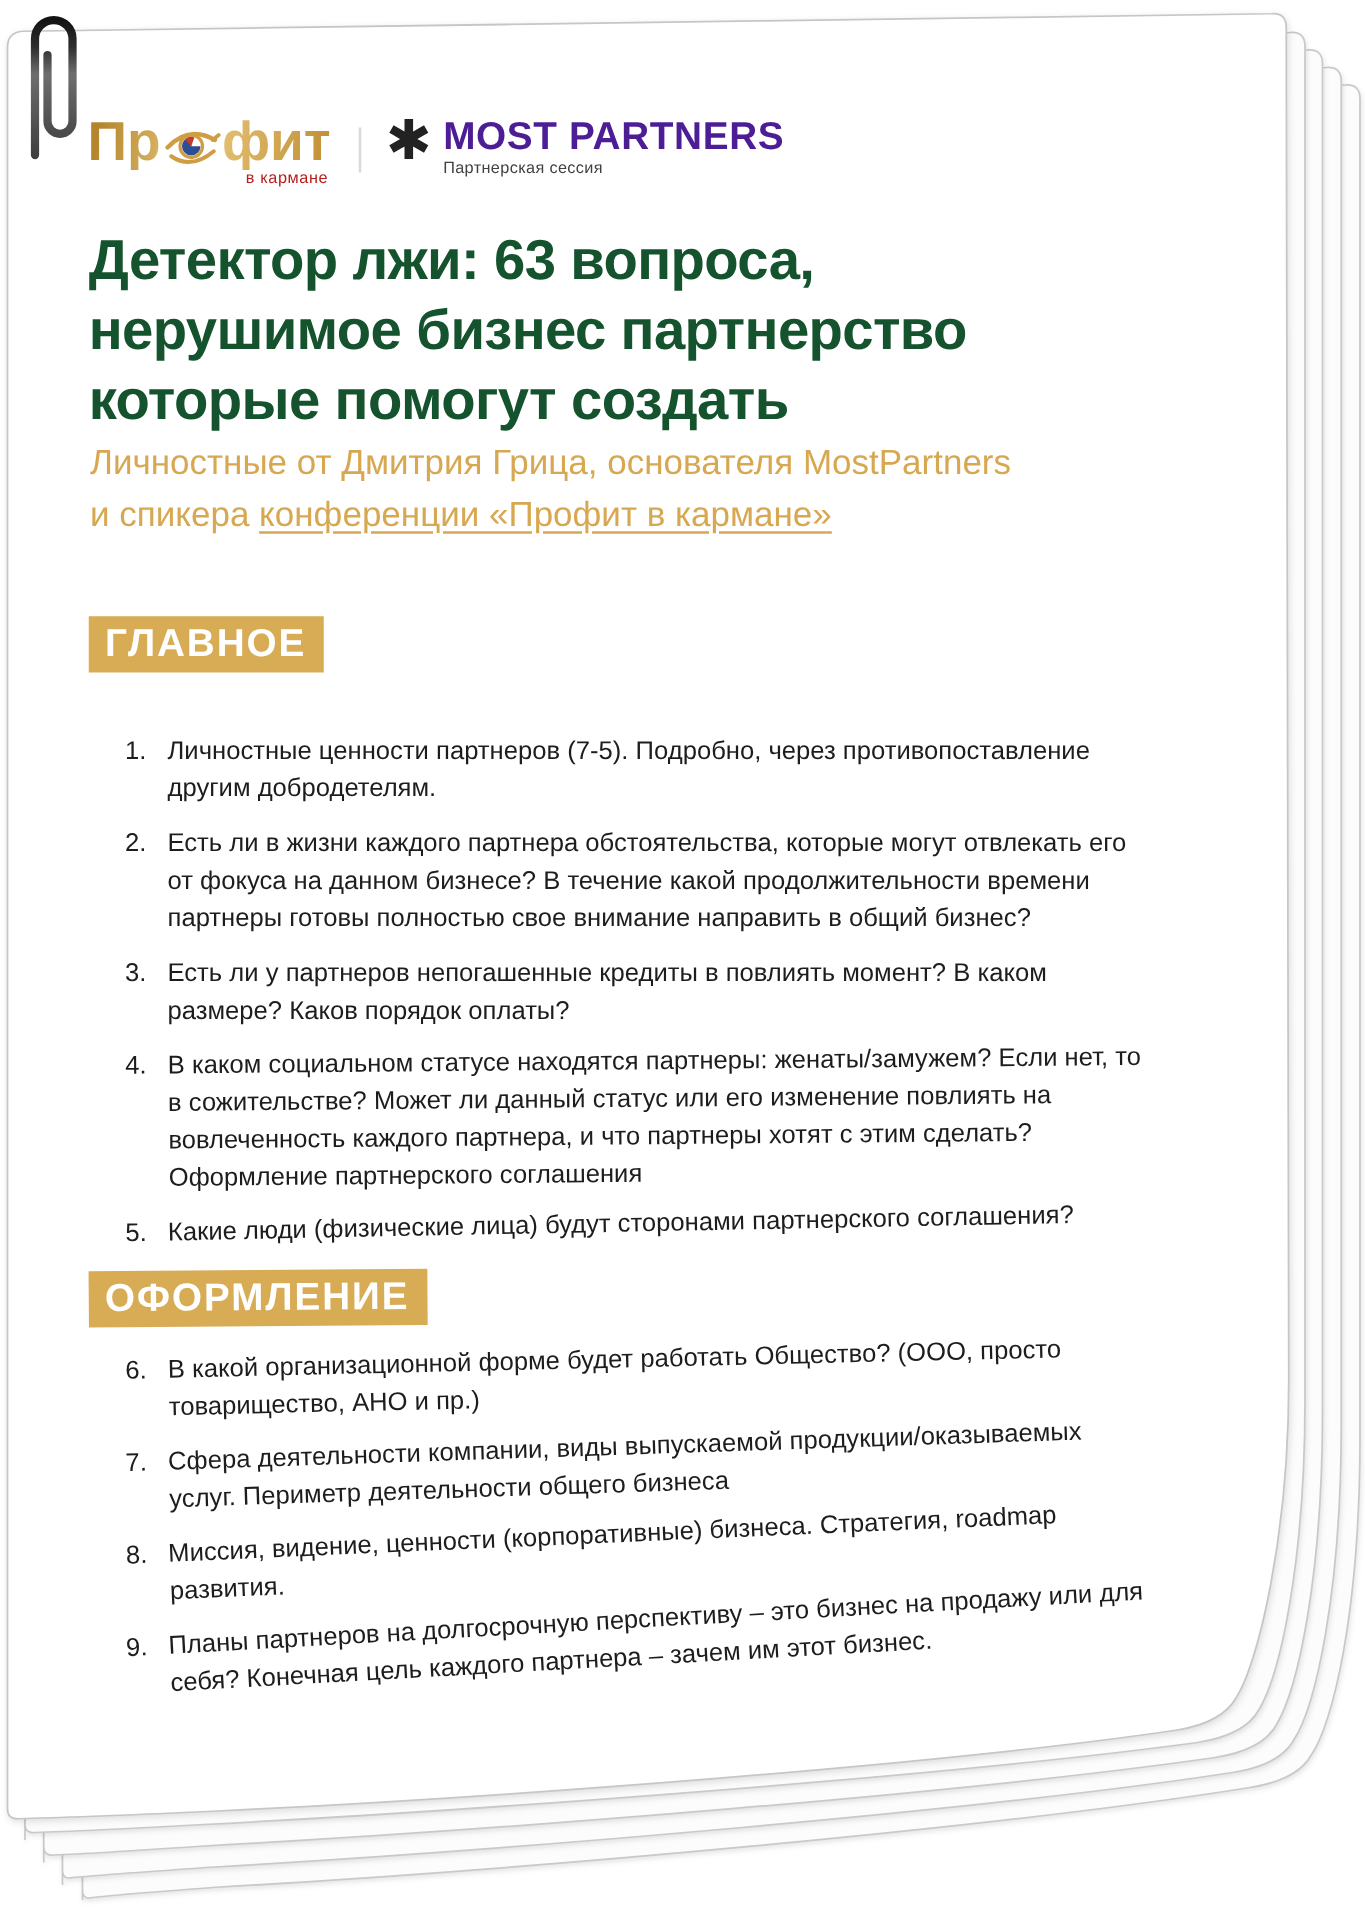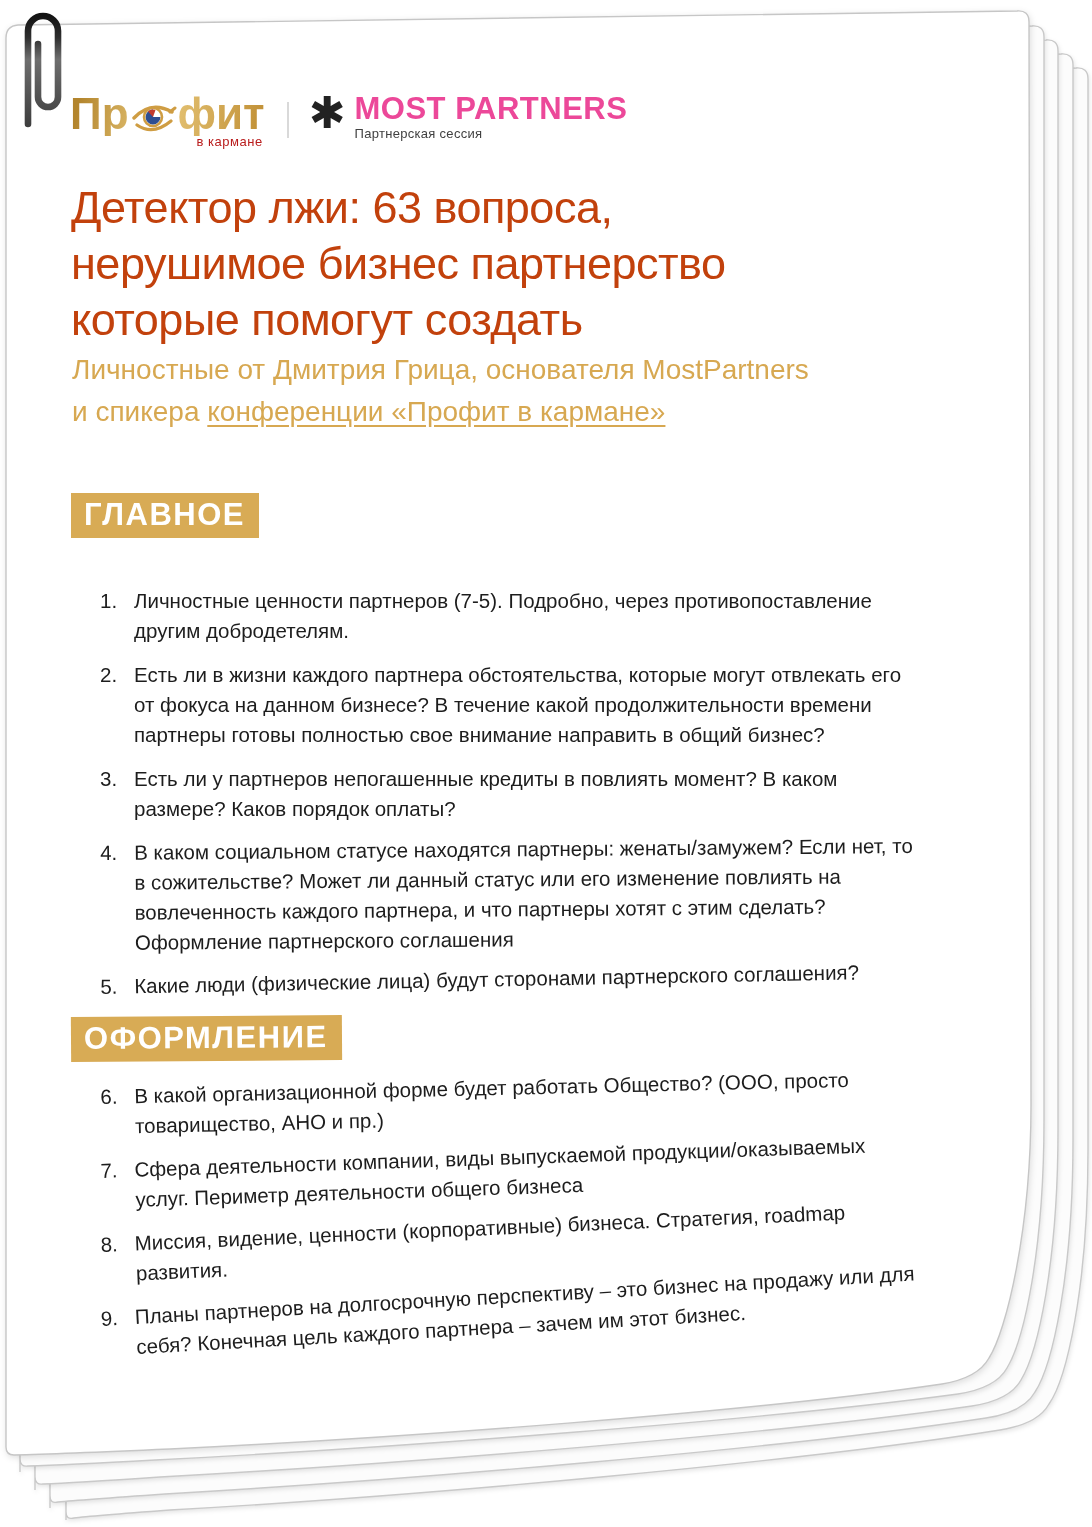--- a/index.html
+++ b/index.html
@@ -21,26 +21,26 @@
   .profit-logo{display:flex;flex-direction:column;align-items:flex-end;}
   .profit-word{display:flex;align-items:center;font-weight:bold;font-size:44px;line-height:44px;letter-spacing:0;
     background:linear-gradient(100deg,#b3852d 5%,#e9c97c 45%,#c3933a 95%);
     -webkit-background-clip:text;background-clip:text;color:transparent;}
   .profit-eye{margin:6px 1px 0 2px;}
   .profit-tagline{font-size:13px;color:#b91c1c;margin-top:-2px;margin-right:2px;letter-spacing:.5px;}
   .logo-divider{width:2px;height:36px;background:#d9d9d9;margin:10px 20px 0 22px;}
   .mp-logo{display:flex;align-items:flex-start;}
   .mp-mark{font-size:44px;line-height:40px;font-weight:bold;color:#222;margin-right:9px;margin-top:1px;}
   .mp-col{display:flex;flex-direction:column;}
-  .mp-name{font-size:31px;font-weight:bold;color:#ec4899;letter-spacing:.5px;line-height:33px;}
+  .mp-name{font-size:31px;font-weight:bold;color:#4c1d95;letter-spacing:.5px;line-height:33px;}
   .mp-tagline{font-size:13px;color:#414141;margin-top:1px;letter-spacing:.3px;}
 
   
-  .doc-title{position:absolute;left:71px;top:180px;width:900px;font-size:45px;font-weight:normal;
-    color:#c2410c;line-height:56px;letter-spacing:-.5px;}
+  .doc-title{position:absolute;left:71px;top:180px;width:900px;font-size:45px;font-weight:bold;
+    color:#14532d;line-height:56px;letter-spacing:-.5px;}
   .doc-subtitle{position:absolute;left:72px;top:349px;width:900px;font-size:28px;line-height:42px;color:#d7a851;}
   .doc-subtitle a{color:#d7a851;text-decoration:underline;text-underline-offset:4px;cursor:pointer;}
 
   
   .badge{display:inline-block;color:#ffffff;font-weight:bold;font-size:31px;line-height:31px;
     padding:6px 14px 8px 13px;letter-spacing:1.5px;}
   .badge-1{position:absolute;left:71px;top:493px;}
   .badge-2{position:absolute;left:71px;top:1016px;transform:rotate(-.4deg);}
 
   ol.qlist{list-style:none;margin:0;padding:0;position:absolute;width:830px;}

